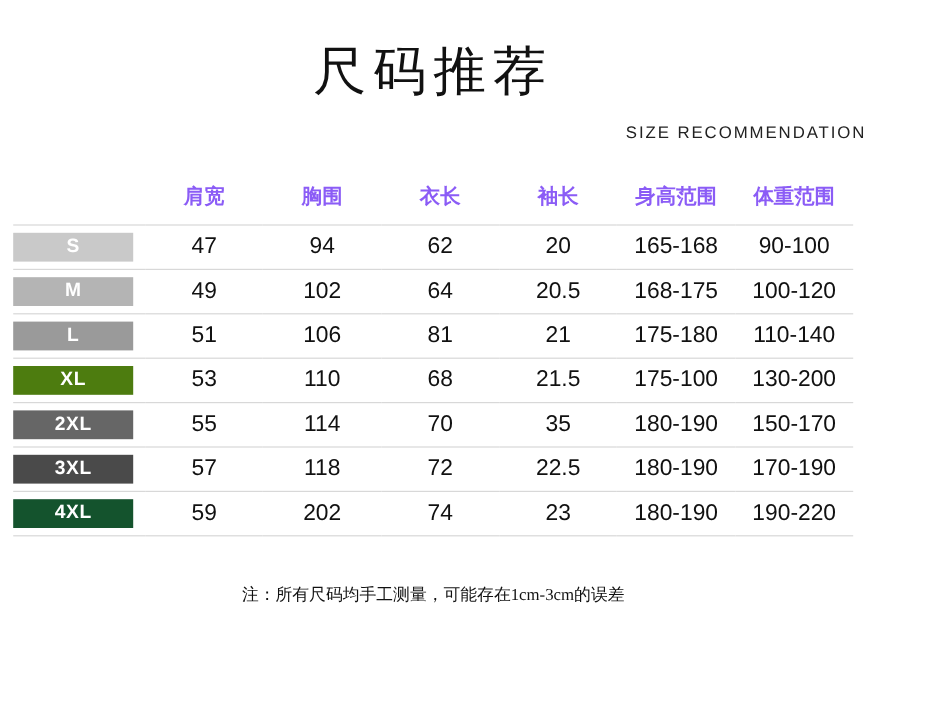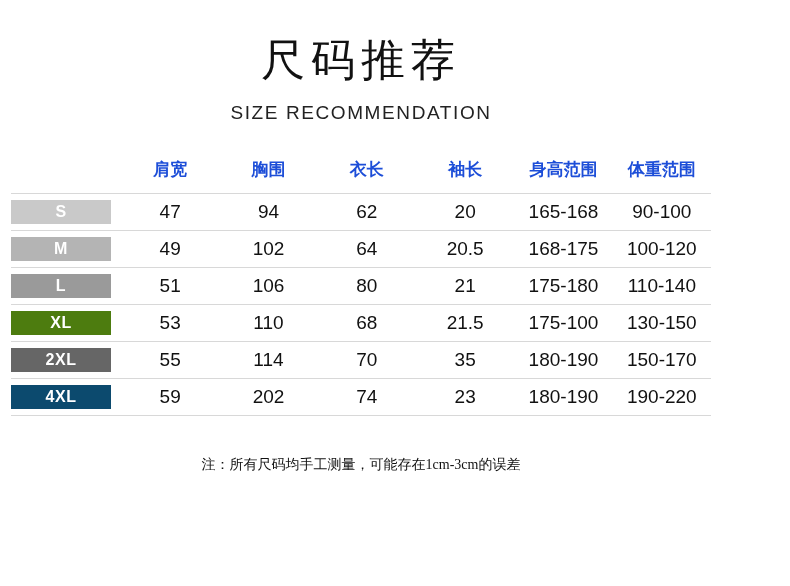--- a/index.html
+++ b/index.html
@@ -25,42 +25,42 @@
     font-size: 44px;
     letter-spacing: 6px;
     font-weight: 400;
     color: #111111;
     margin: 0;
     padding-top: 36px;
     line-height: 1.1;
     font-family: "DejaVu Sans", "Liberation Sans", sans-serif;
   }
   .subtitle {
-    text-align: center;
-    font-size: 19px;
+    text-align: right;
+    font-size: 14px;
     letter-spacing: 1.6px;
     color: #222222;
     margin: 0;
     padding-top: 18px;
     font-family: "Liberation Sans", sans-serif;
   }
   .table-wrap {
     margin: 0 auto;
     padding-top: 28px;
     width: 700px;
   }
   table.size-table {
     width: 100%;
     border-collapse: collapse;
     table-layout: fixed;
   }
   table.size-table th {
     font-size: 17px;
     font-weight: 700;
-    color: #1d4ed8;
+    color: #8b5cf6;
     padding: 6px 0 12px 0;
     text-align: center;
     font-family: "DejaVu Sans", "Liberation Sans", sans-serif;
   }
   table.size-table th.size-col-head {
     width: 110px;
   }
   table.size-table td {
     font-size: 19px;
     text-align: center;
@@ -144,50 +144,61 @@
             <td>20.5</td>
             <td>168-175</td>
             <td>100-120</td>
           </tr>
           <tr class="data-row">
             <td class="size-cell">
               <span class="size-chip" style="background: rgb(154, 154, 154);">L</span>
             </td>
             <td>51</td>
             <td>106</td>
-            <td>80</td>
+            <td>81</td>
             <td>21</td>
             <td>175-180</td>
             <td>110-140</td>
           </tr>
           <tr class="data-row">
             <td class="size-cell">
               <span class="size-chip" style="background: #4d7c0f;">XL</span>
             </td>
             <td>53</td>
             <td>110</td>
             <td>68</td>
             <td>21.5</td>
             <td>175-100</td>
-            <td>130-150</td>
+            <td>130-200</td>
           </tr>
           <tr class="data-row">
             <td class="size-cell">
               <span class="size-chip" style="background: rgb(102, 102, 102);">2XL</span>
             </td>
             <td>55</td>
             <td>114</td>
             <td>70</td>
             <td>35</td>
             <td>180-190</td>
             <td>150-170</td>
           </tr>
           <tr class="data-row">
             <td class="size-cell">
-              <span class="size-chip" style="background: #0c4a6e;">4XL</span>
+              <span class="size-chip" style="background: rgb(74, 74, 74);">3XL</span>
+            </td>
+            <td>57</td>
+            <td>118</td>
+            <td>72</td>
+            <td>22.5</td>
+            <td>180-190</td>
+            <td>170-190</td>
+          </tr>
+          <tr class="data-row">
+            <td class="size-cell">
+              <span class="size-chip" style="background: #14532d;">4XL</span>
             </td>
             <td>59</td>
             <td>202</td>
             <td>74</td>
             <td>23</td>
             <td>180-190</td>
             <td>190-220</td>
           </tr>
         </tbody>
     </table>

